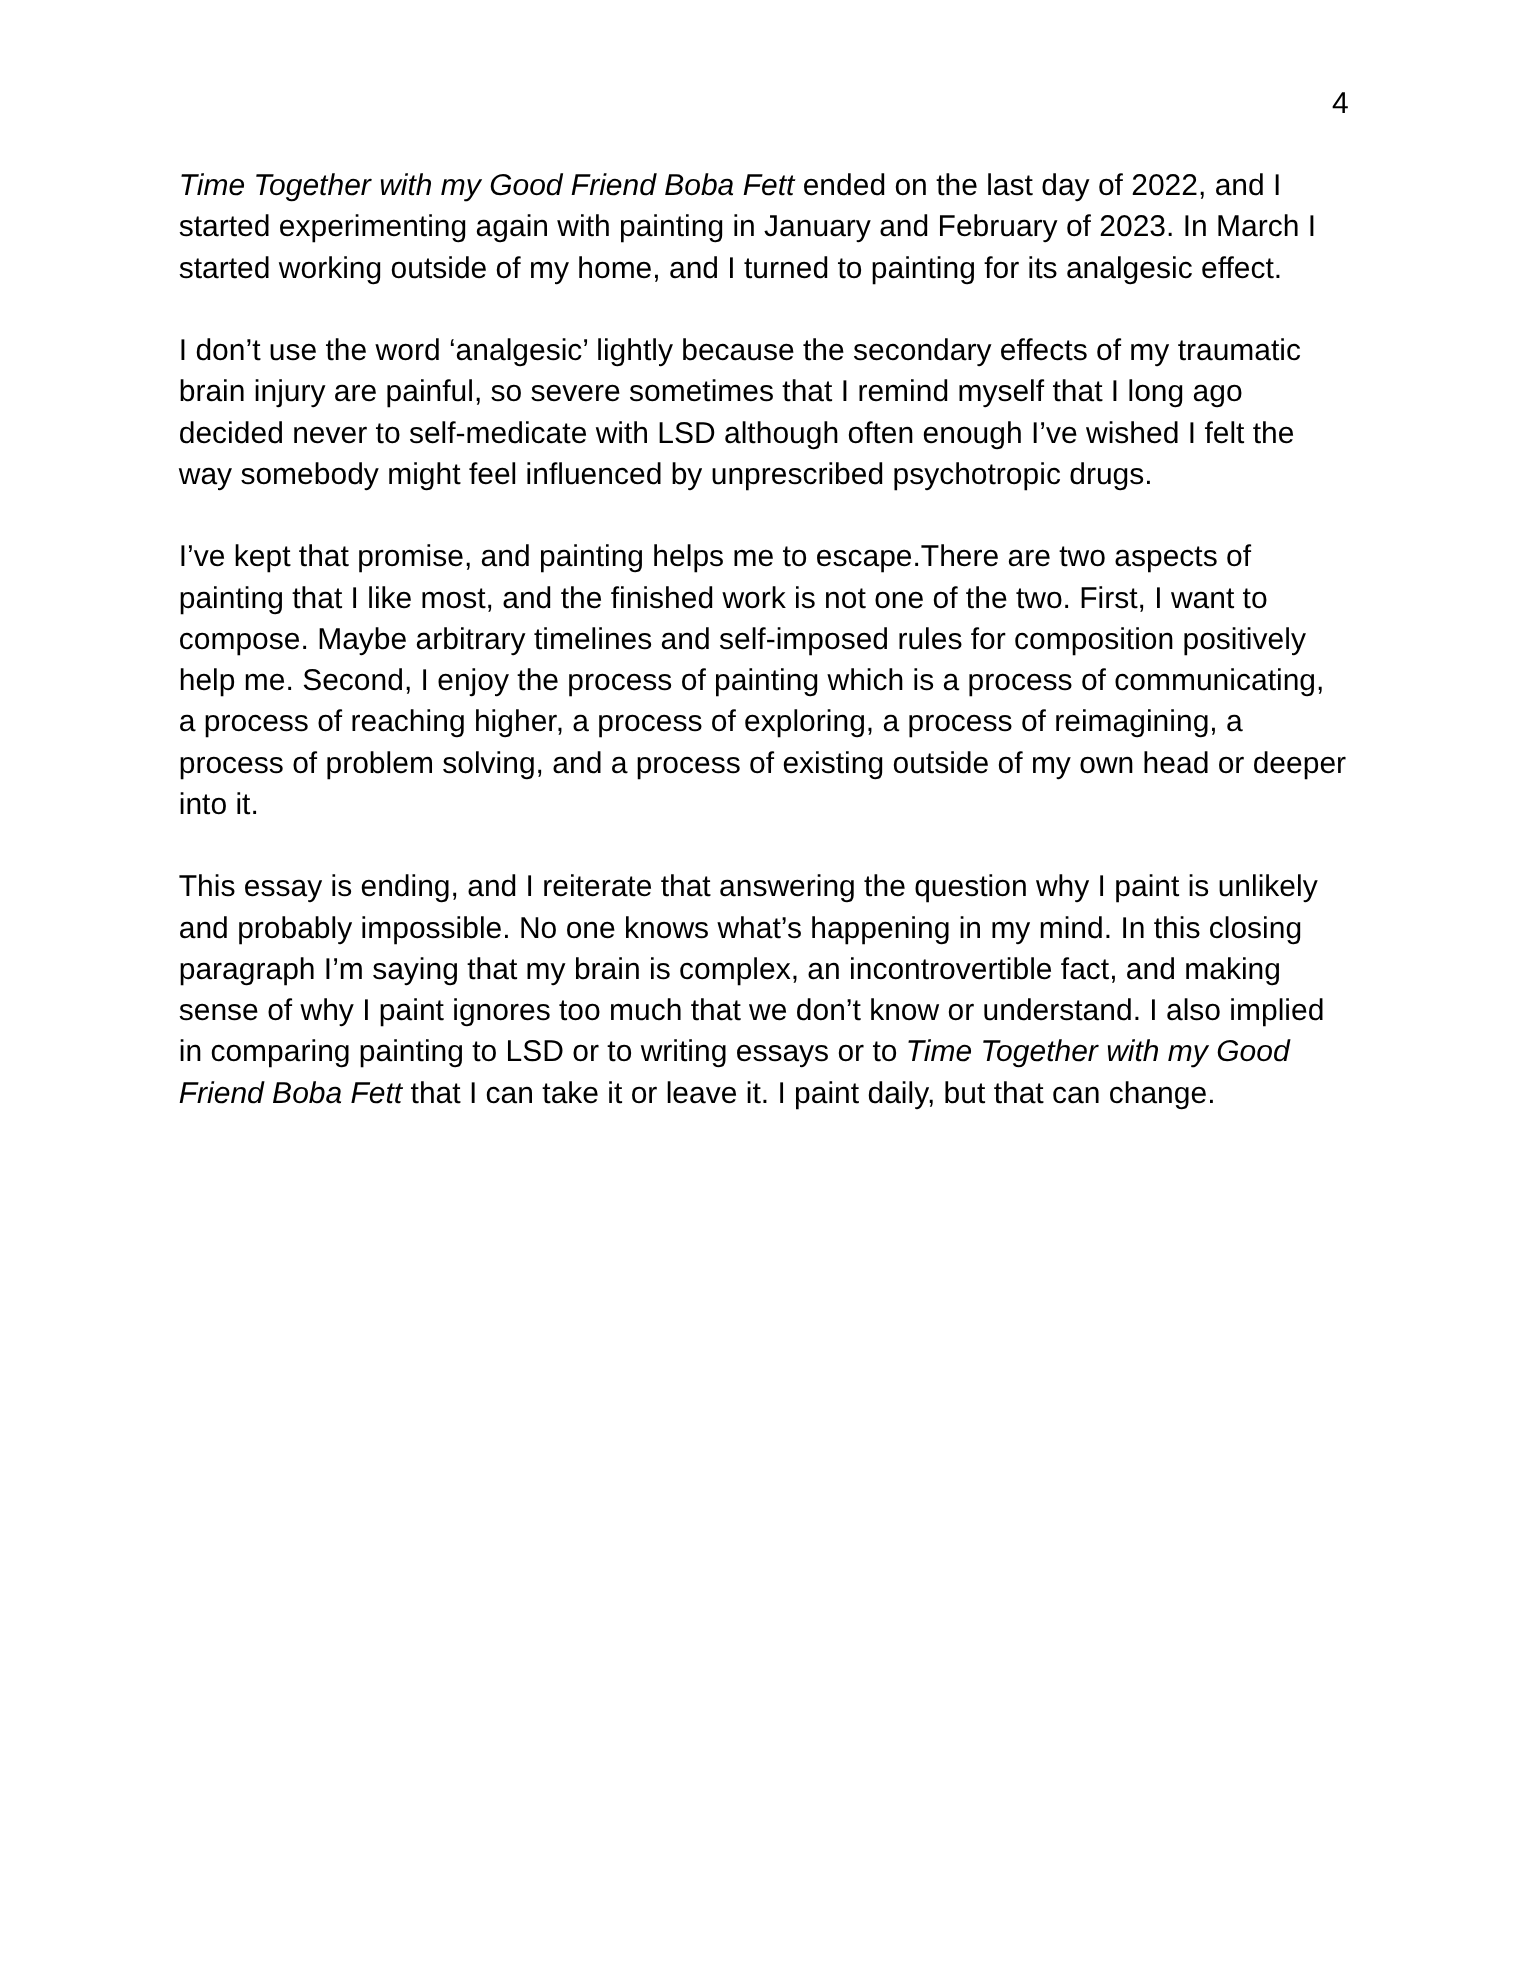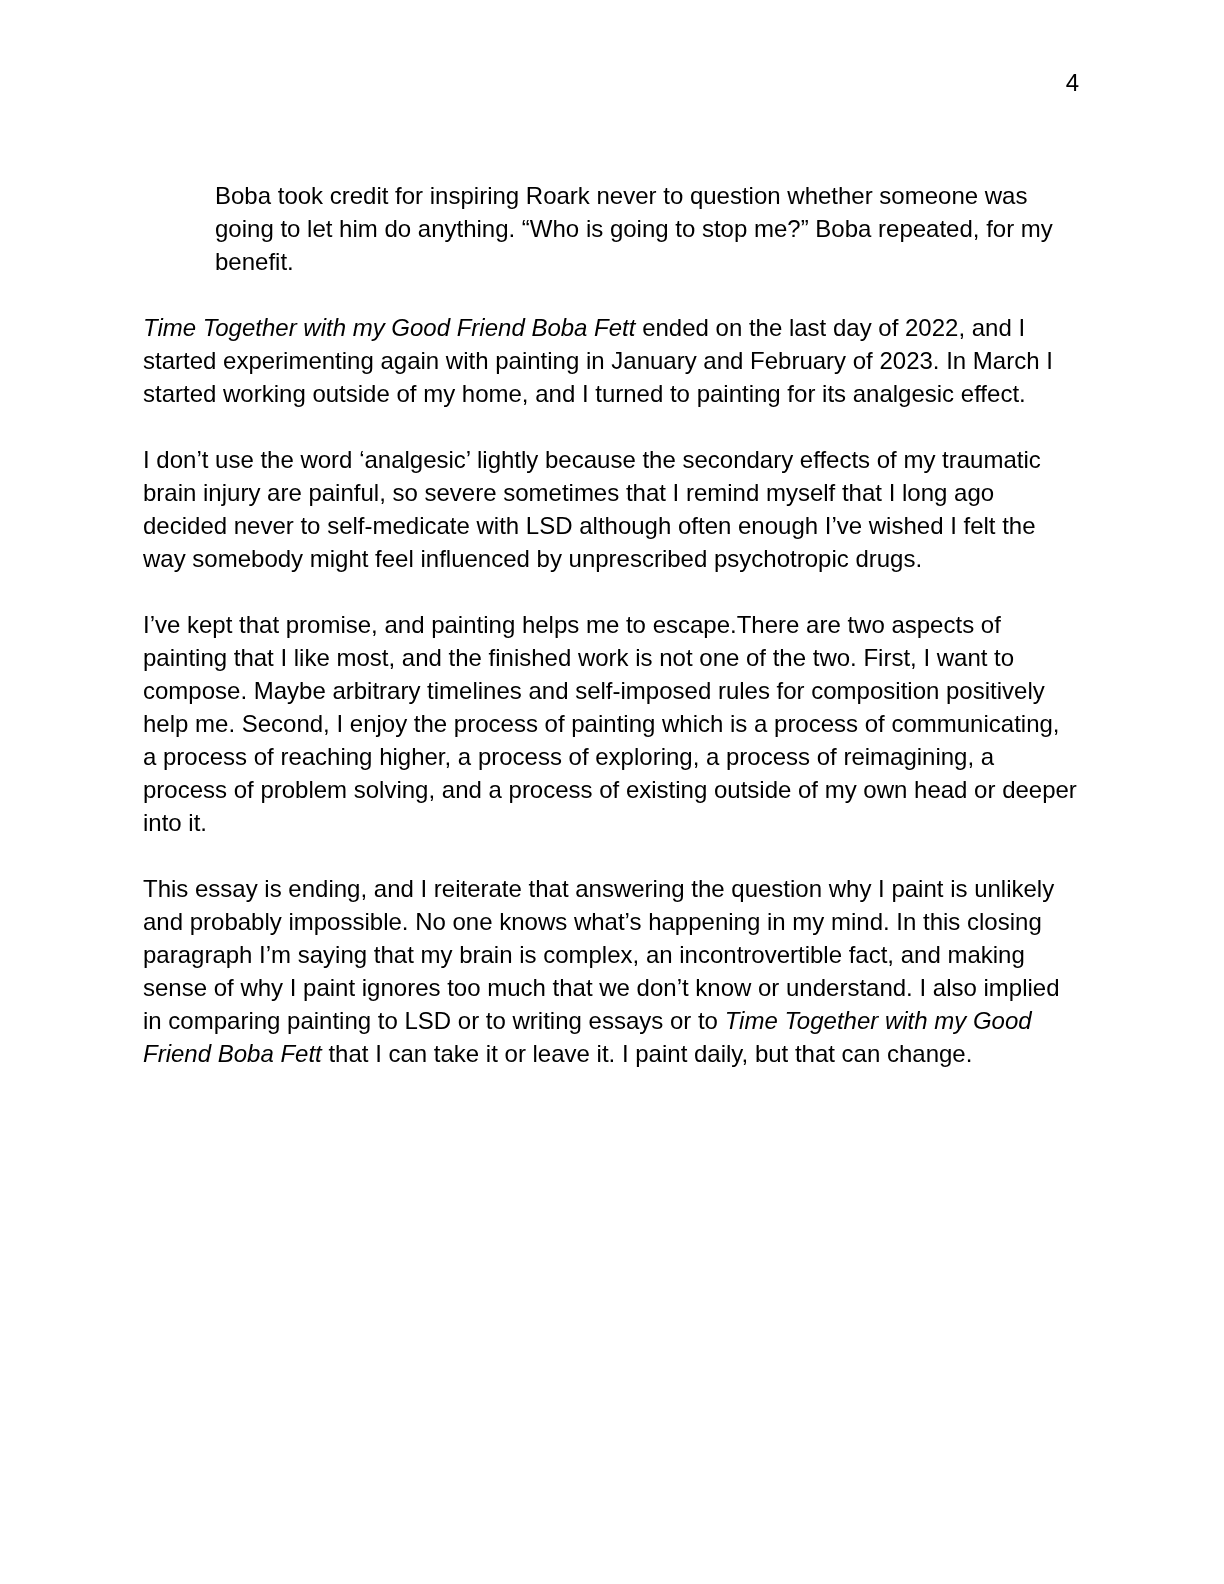--- a/index.html
+++ b/index.html
@@ -34,21 +34,20 @@
   .seg-italic {
     font-style: italic;
   }
 </style>
 </head>
 <body>
 
 <div class="page">
   <div class="page-number">4</div>
 
-  <div class="block-quote"><span class="seg-normal">Boba took credit for inspiring Roark never to question whether someone was going to let him do anything. “Who is going to stop me?” Boba repeated, for my benefit.</span></div>
 
   <div class="body-text">
     <p class="para"><span class="seg-italic">Time Together with my Good Friend Boba Fett</span><span class="seg-normal"> ended on the last day of 2022, and I started experimenting again with painting in January and February of 2023. In March I started working outside of my home, and I turned to painting for its analgesic effect.</span></p>
     <p class="para"><span class="seg-normal">I don’t use the word ‘analgesic’ lightly because the secondary effects of my traumatic brain injury are painful, so severe sometimes that I remind myself that I long ago decided never to self-medicate with LSD although often enough I’ve wished I felt the way somebody might feel influenced by unprescribed psychotropic drugs.</span></p>
     <p class="para"><span class="seg-normal">I’ve kept that promise, and painting helps me to escape.There are two aspects of painting that I like most, and the finished work is not one of the two. First, I want to compose. Maybe arbitrary timelines and self-imposed rules for composition positively help me. Second, I enjoy the process of painting which is a process of communicating, a process of reaching higher, a process of exploring, a process of reimagining, a process of problem solving, and a process of existing outside of my own head or deeper into it.</span></p>
     <p class="para"><span class="seg-normal">This essay is ending, and I reiterate that answering the question why I paint is unlikely and probably impossible. No one knows what’s happening in my mind. In this closing paragraph I’m saying that my brain is complex, an incontrovertible fact, and making sense of why I paint ignores too much that we don’t know or understand. I also implied in comparing painting to LSD or to writing essays or to </span><span class="seg-italic">Time Together with my Good Friend Boba Fett</span><span class="seg-normal"> that I can take it or leave it. I paint daily, but that can change.</span></p>
   </div>
 </div>
 
 </body></html>

